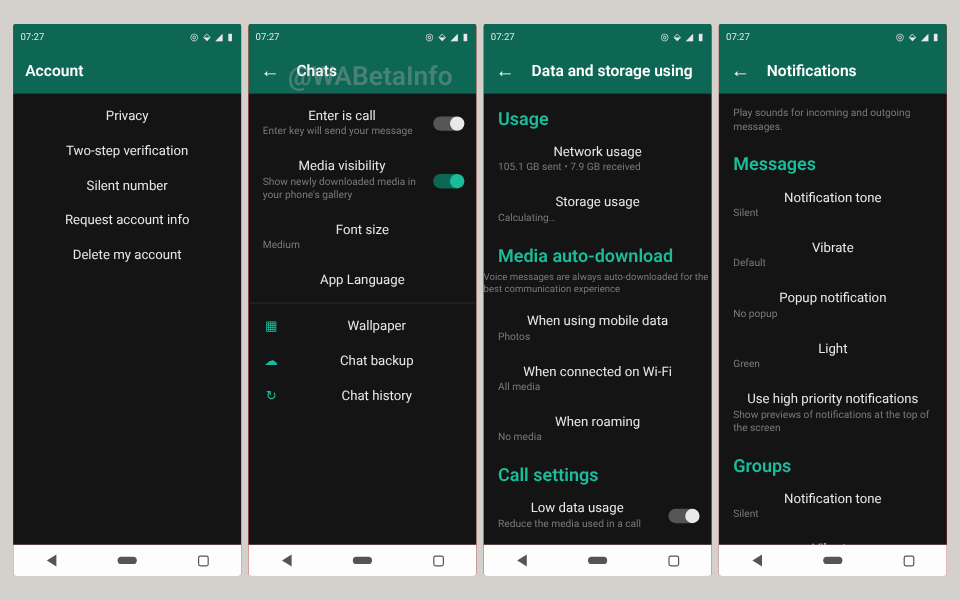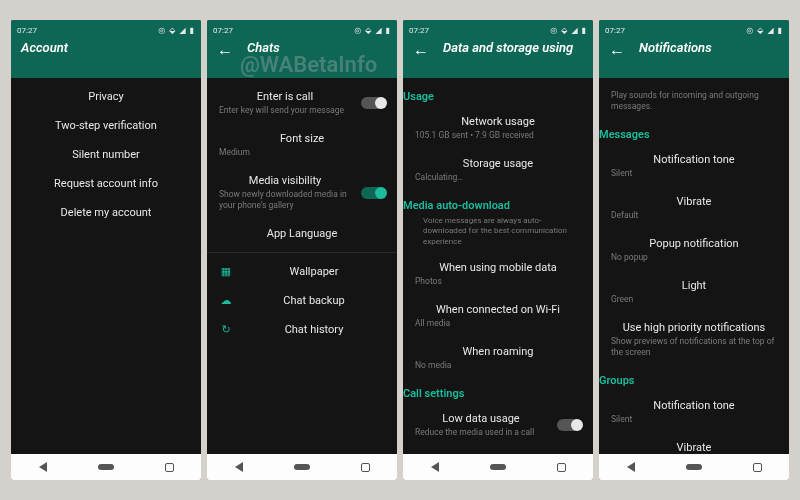--- a/index.html
+++ b/index.html
@@ -44,24 +44,23 @@
     align-items: center;
     padding: 0 6px;
     font-size: 8px;
     color: #e8e8e8;
   }
   .status-icons { letter-spacing: 1px; font-size: 8px; }
   .appbar {
     height: 38px;
     background: #0e6655;
     display: flex;
-    align-items: flex-start;
+    align-items: center;
     padding: 0 10px;
     gap: 14px;
-    font-style: italic;
   }
   .appbar .back {
     color: #fff;
     font-size: 16px;
     cursor: pointer;
   }
   .appbar .title {
     color: #fff;
     font-size: 13px;
     font-weight: 600;
@@ -77,28 +76,28 @@
     display: flex;
     align-items: flex-start;
     gap: 10px;
     cursor: pointer;
   }
   .item-text { flex: 1; display: flex; flex-direction: column; gap: 2px; }
   .item-label { color: #e8e8e8; font-size: 11px; text-align: center; }
   .item-sub { color: #7a7a7a; font-size: 8.5px; line-height: 1.3; }
   .section-header {
     color: #1abc9c;
-    font-size: 11px;
+    font-size: 15px;
     font-weight: 600;
-    padding: 8px 0 4px;
+    padding: 8px 12px 4px;
   }
   .section-sub {
     color: #7a7a7a;
     font-size: 8px;
-    padding: 0 20px 6px;
+    padding: 0 0 6px;
     line-height: 1.3;
   }
   .divider {
     height: 1px;
     background: #2a2a2a;
     margin: 4px 0;
   }
   .switch {
     width: 24px;
     height: 12px;
@@ -224,31 +223,31 @@
         <div class="item-text">
           <span class="item-label">Enter is call</span>
           <span class="item-sub">Enter key will send your message</span>
         </div>
         <div class="switch off">
           <div class="knob"></div>
         </div>
       </div>
       <div class="item">
         <div class="item-text">
+          <span class="item-label">Media visibility</span>
+          <span class="item-sub">Show newly downloaded media in your phone's gallery</span>
+        </div>
+        <div class="switch on">
+          <div class="knob"></div>
+        </div>
+      </div>
+      <div class="item">
+        <div class="item-text">
           <span class="item-label">Font size</span>
           <span class="item-sub">Medium</span>
-        </div>
-      </div>
-      <div class="item">
-        <div class="item-text">
-          <span class="item-label">Media visibility</span>
-          <span class="item-sub">Show newly downloaded media in your phone's gallery</span>
-        </div>
-        <div class="switch on">
-          <div class="knob"></div>
         </div>
       </div>
       <div class="item">
         <div class="item-text">
           <span class="item-label">App Language</span>
         </div>
       </div>
       <div class="divider"></div>
       <div class="item">
         <span class="icon-slot">▦</span>

